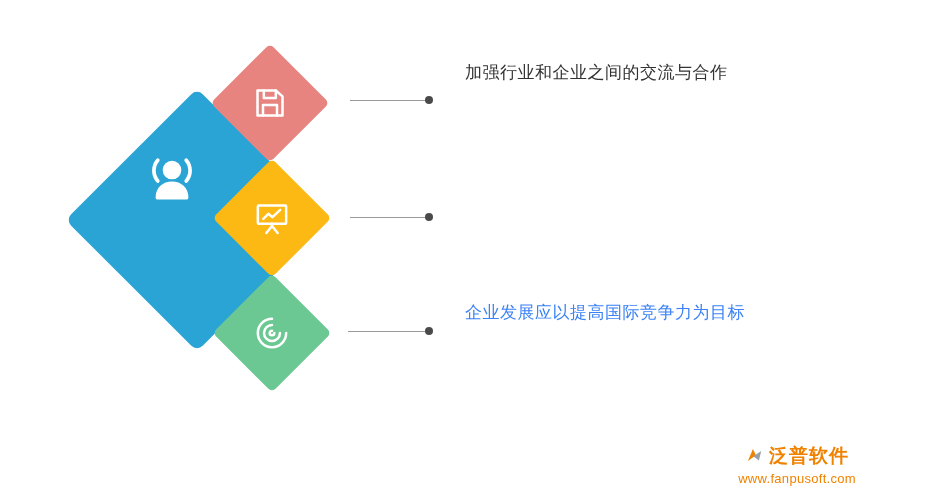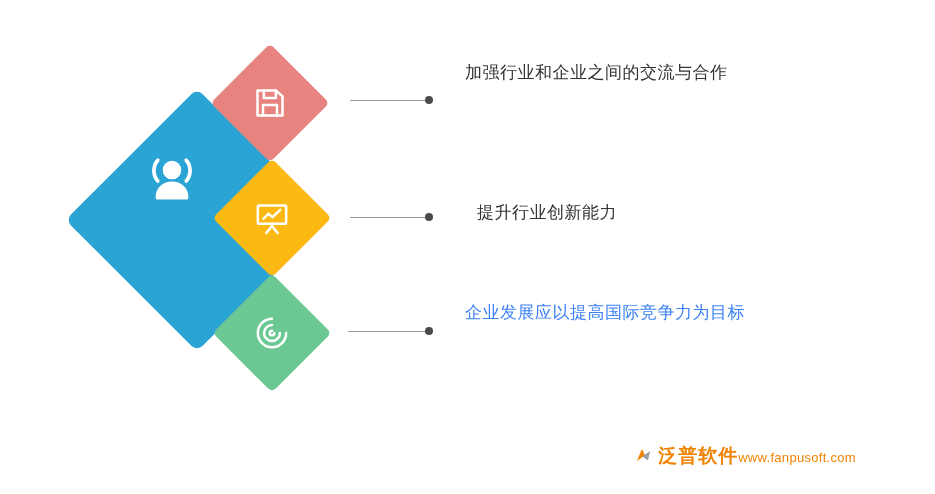--- a/index.html
+++ b/index.html
@@ -19,21 +19,21 @@
   .icon-red    { left:250px; top:83px;  width:40px; height:40px; }
   .icon-yellow { left:252px; top:198px; width:40px; height:40px; }
   .icon-green  { left:252px; top:313px; width:40px; height:40px; }
   .icon-wrap svg { width:100%; height:100%; }
 
   .connector { position:absolute; height:1px; width:76px; left:350px; }
   .dot { position:absolute; width:8px; height:8px; border-radius:50%; left:425px; }
 
   .item-label { position:absolute; font-size:17px; letter-spacing:0.5px; white-space:nowrap; }
 
-  .logo { position:absolute; right:16px; top:443px; display:flex; flex-direction:row; align-items:center; }
+  .logo { position:absolute; right:16px; top:443px; display:flex; flex-direction:column; align-items:center; }
   .logo-row { display:flex; align-items:center; gap:4px; }
   .logo-brand { font-size:19px; font-weight:bold; letter-spacing:1px; }
   .logo-url { font-size:13px; margin-top:2px; letter-spacing:0.3px; }
 </style>
 </head>
 <body>
 
 <div class="canvas">
 
   <div class="diamond diamond-main" style="background: rgb(41, 164, 212);"></div>
@@ -62,21 +62,20 @@
   <div class="icon-wrap icon-yellow">
     <svg viewBox="0 0 24 24" fill="none" stroke="#fff" stroke-width="1.5" stroke-linejoin="round" stroke-linecap="round">
       <rect x="3.5" y="4.5" width="17" height="11" rx="0.5"></rect>
       <path d="M6.8 12.5l3-3 2.5 2 4.6-4.4"></path>
       <path d="M12 15.5v1.6"></path>
       <path d="M8.6 21l3.4-4.2L15.4 21"></path>
     </svg>
   </div>
   <div class="connector" style="top: 217px; background: rgb(154, 154, 154);"></div>
   <div class="dot" style="top: 213px; background: rgb(74, 74, 74);"></div>
-  <div class="item-label" style="left: 477px; top: 201px; color: rgb(51, 51, 51);">提升行业创新能力</div>
 
   <div class="diamond diamond-small d-green" style="background: rgb(108, 200, 146);"></div>
   <div class="icon-wrap icon-green">
     <svg viewBox="0 0 24 24" fill="none" stroke="#fff" stroke-width="1.5" stroke-linecap="round">
       <path d="M12 3.5a8.5 8.5 0 1 0 8.5 8.5"></path>
       <path d="M12 7.2a4.8 4.8 0 1 0 4.8 4.8"></path>
       <path d="M12 10.6a1.4 1.4 0 1 0 1.4 1.4"></path>
     </svg>
   </div>
   <div class="connector" style="top: 331px; left: 348px; width: 78px; background: rgb(154, 154, 154);"></div>

